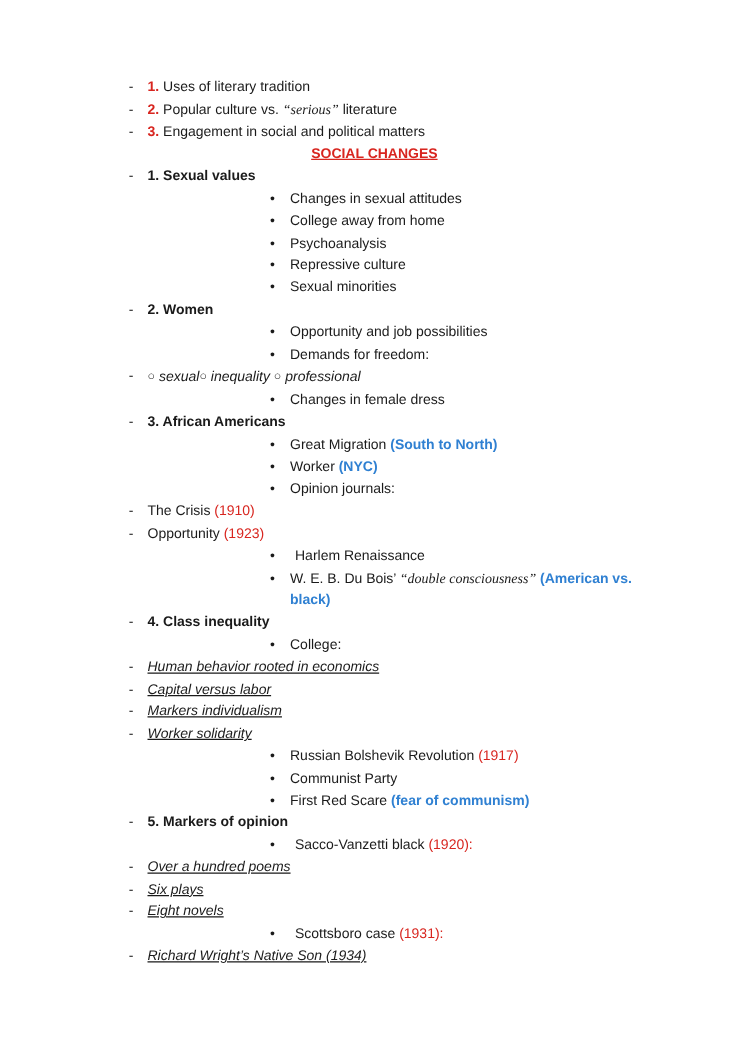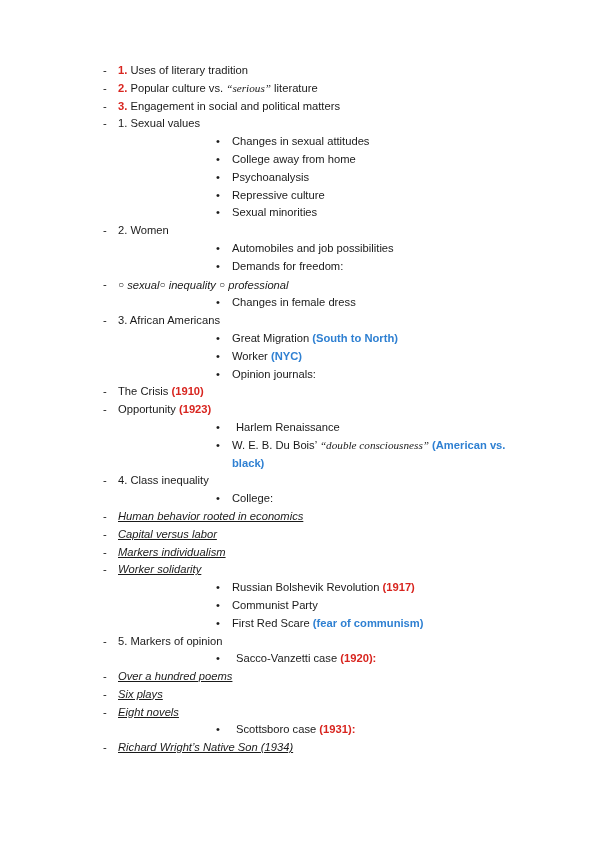--- a/index.html
+++ b/index.html
@@ -71,22 +71,22 @@
   }
 
   
   .circle-item { white-space: nowrap; font-style: italic; }
   .circle-glyph {
     font-size: 10px;
     vertical-align: 1px;
   }
 
   
-  .b      { font-weight: normal; }
-  .red    { color: #d8251f; font-weight: bold; }
+  .b      { font-weight: bold; }
+  .red    { color: #d8251f; font-weight: normal; }
   .rednum { color: #d8251f; font-weight: bold; }
   .blue   { color: #2f80d2; font-weight: bold; }
   .it     { font-style: italic; font-family: Liberation Serif, serif; }
   .iu     { font-style: italic; text-decoration: underline; text-align: right; }
   .heading-red {
     color: #d8251f;
     font-weight: bold;
     text-decoration: underline;
     font-size: 11.2px;
   }
@@ -108,20 +108,23 @@
       <span class="rednum">2.</span>
       <span>Popular culture vs. </span><span class="it">“serious”</span><span> literature</span>
     </div>
 
     <div class="line dash-line">
       <span class="marker">-</span>
       <span class="rednum">3.</span>
       <span>Engagement in social and political matters</span>
     </div>
 
+    <div class="line center-line">
+      <span class="heading-red">SOCIAL CHANGES</span>
+    </div>
 
     <div class="line dash-line">
       <span class="marker">-</span>
       <span class="b">1. Sexual values</span>
     </div>
 
     <div class="line bullet-line">
       <span class="marker">•</span>
       <span>Changes in sexual attitudes</span>
     </div>
@@ -142,21 +145,21 @@
       <span>Sexual minorities</span>
     </div>
 
     <div class="line dash-line">
       <span class="marker">-</span>
       <span class="b">2. Women</span>
     </div>
 
     <div class="line bullet-line">
       <span class="marker">•</span>
-      <span>Automobiles and job possibilities</span>
+      <span>Opportunity and job possibilities</span>
     </div>
     <div class="line bullet-line">
       <span class="marker">•</span>
       <span>Demands for freedom:</span>
     </div>
 
     <div class="line dash-line">
       <span class="marker">-</span>
       <span class="circle-item"><span class="circle-glyph">○</span> <span>sexual</span></span><span class="circle-item"><span class="circle-glyph">○</span> <span>inequality</span></span> <span class="circle-item"><span class="circle-glyph">○</span> <span>professional</span></span>
     </div>
@@ -243,21 +246,21 @@
       <span>First Red Scare </span><span class="blue">(fear of communism)</span>
     </div>
 
     <div class="line dash-line">
       <span class="marker">-</span>
       <span class="b">5. Markers of opinion</span>
     </div>
 
     <div class="line bullet-line indent-extra">
       <span class="marker">•</span>
-      <span>Sacco-Vanzetti case </span><span class="red">(1920):</span>
+      <span>Sacco-Vanzetti black </span><span class="red">(1920):</span>
     </div>
 
     <div class="line dash-line">
       <span class="marker">-</span>
       <span class="iu">Over a hundred poems</span>
     </div>
     <div class="line dash-line">
       <span class="marker">-</span>
       <span class="iu">Six plays</span>
     </div>

